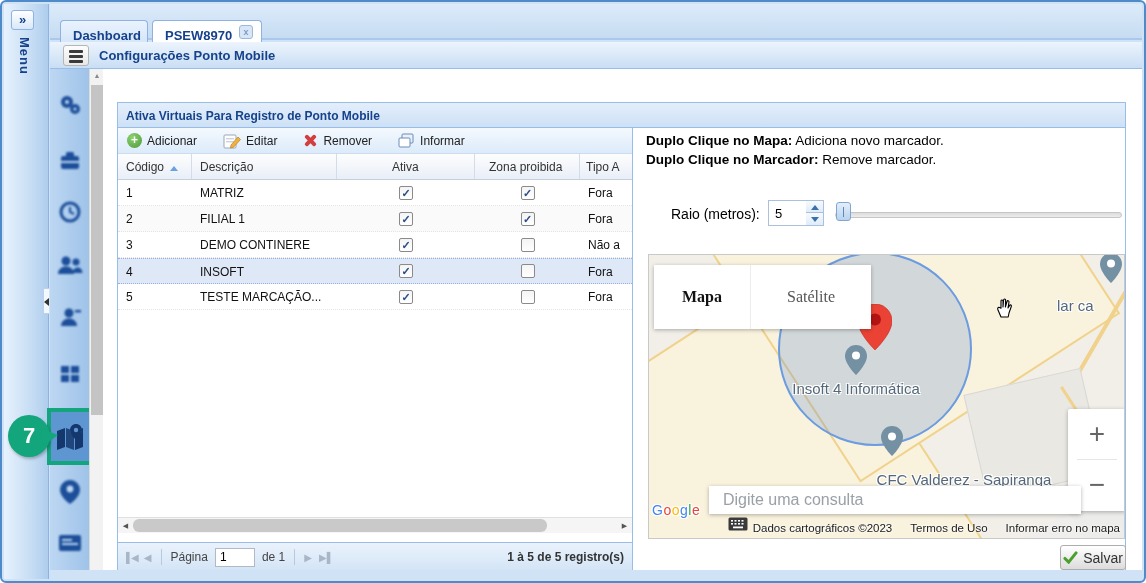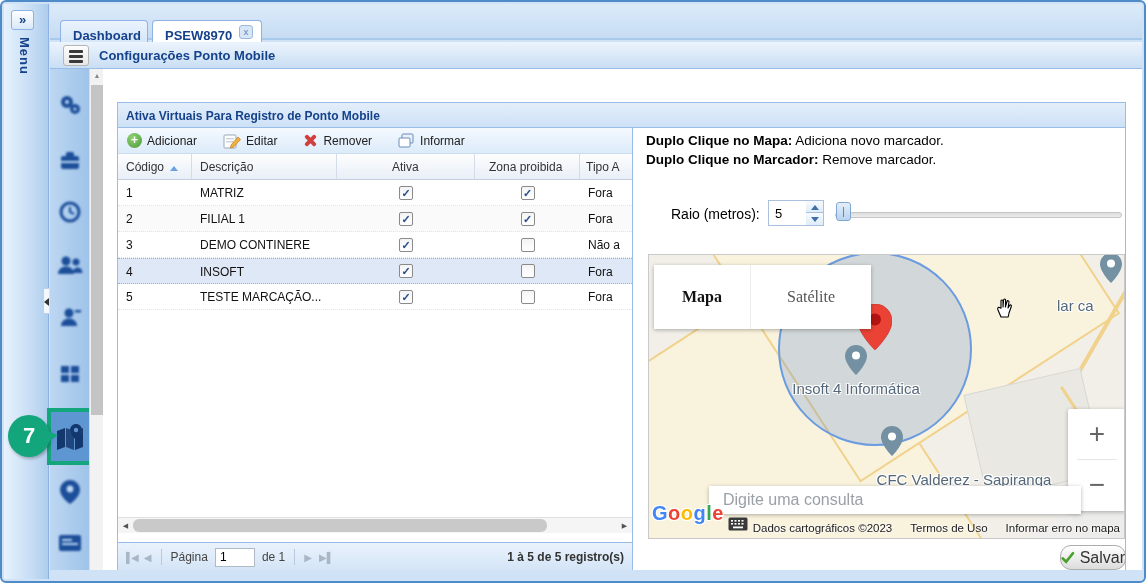--- a/index.html
+++ b/index.html
@@ -111,29 +111,29 @@
   .maptype { position:absolute; left:5px; top:10px; height:64px; display:flex; box-shadow:0 1px 4px rgba(0,0,0,.3); z-index:6;font-family:Liberation Serif, serif; }
   .maptype .mt { background:#fff; display:flex; align-items:center; justify-content:center; font-size:16px; }
   .mt-map { width:97px; font-weight:bold; color:#111; border-right:1px solid #ededed; }
   .mt-sat { width:120px; color:#565656; }
   .zoomctl { position:absolute; left:419px; top:154px; width:58px; height:102px; background:#fff; border-radius:2px; box-shadow:0 1px 4px rgba(0,0,0,.3); z-index:5; }
   .zoomctl .z { height:50px; text-align:center; font-size:28px; color:#666; line-height:50px; }
   .zoomctl .zdiv { height:1px; background:#e6e6e6; margin:0 9px; }
   .searchbox { position:absolute; left:60px; top:231px; width:372px; height:28px; background:#fff; box-shadow:0 1px 4px rgba(0,0,0,.3); z-index:7; }
   .searchbox input { width:100%; height:100%; border:none; outline:none; font-size:16px; padding-left:14px; color:#333; font-family:inherit; background:transparent; }
   .searchbox input::placeholder { color:#9aa0a6; opacity:1; }
-  .glogo { position:absolute; left:3px; top:247px; font-size:20px; font-weight:700; letter-spacing:0.5px; z-index:8;
+  .glogo { position:absolute; left:3px; top:247px; font-size:14px; font-weight:400; letter-spacing:0.5px; z-index:8;
     text-shadow:-1px -1px 0 #fff,1px -1px 0 #fff,-1px 1px 0 #fff,1px 1px 0 #fff; }
   .kbd { position:absolute; left:79px; top:262px; z-index:8; }
   .attrib { position:absolute; right:4px; bottom:4px; display:flex; gap:18px; font-size:11.5px; color:#1a1a1a; z-index:6;
     text-shadow:0 0 3px #fff,0 0 3px #fff; }
   .hand-cursor { position:absolute; left:345px; top:42px; z-index:9; }
 
-  .save-btn { position:absolute; left:427px; top:417px; width:66px; height:25px; border:1px solid #adadad; border-radius:11px;
-    background:linear-gradient(#ffffff,#dcdcdc); display:flex; align-items:center; justify-content:center; gap:5px; font-size:16px; color:#333; }
+  .save-btn { position:absolute; left:427px; top:417px; width:66px; height:25px; border:1px solid #adadad; border-radius:3px;
+    background:linear-gradient(#ffffff,#dcdcdc); display:flex; align-items:center; justify-content:center; gap:5px; font-size:14px; color:#333; }
 </style>
 </head>
 <body>
 
 <div id="app">
   <div class="frame">
 
     <div class="west-strip">
       <div class="expand-btn">»</div>
       <div class="menu-vert">Menu</div>

